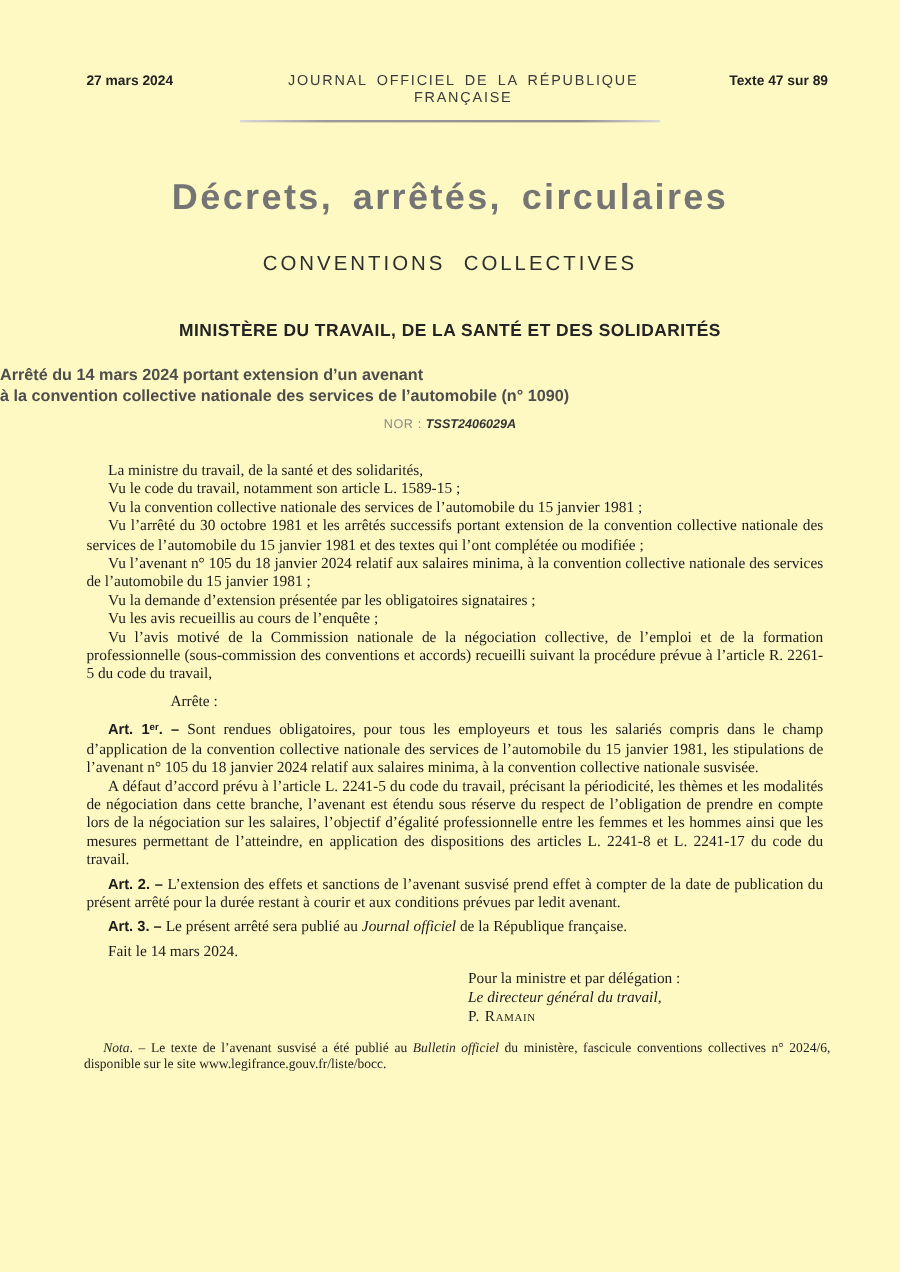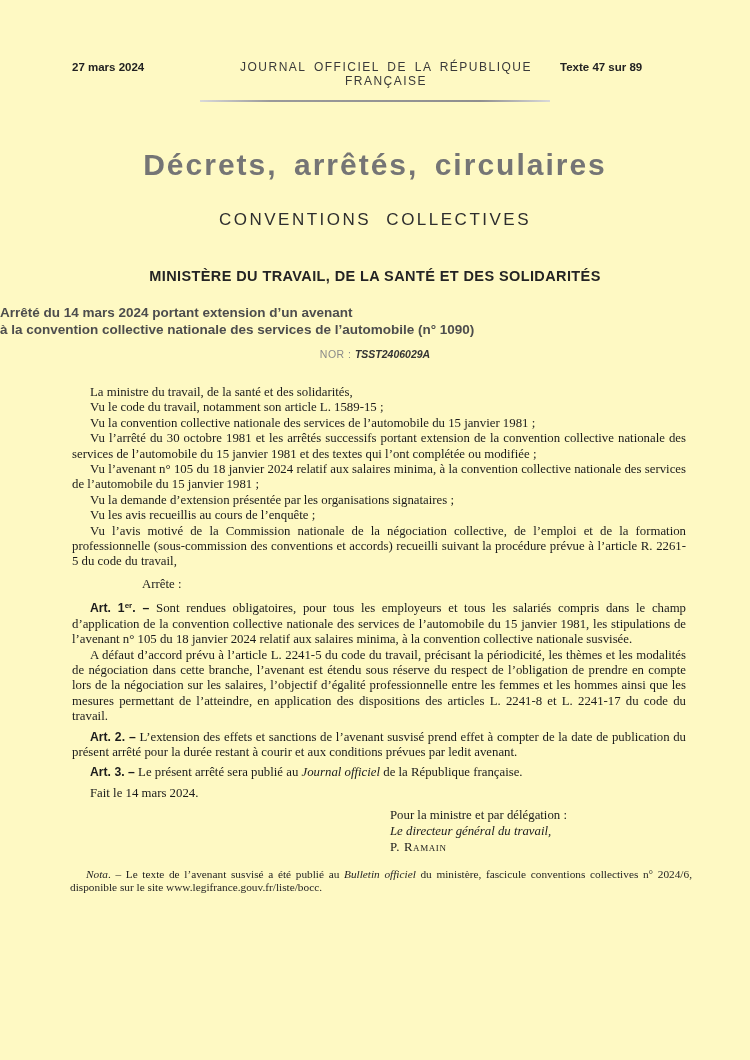--- a/index.html
+++ b/index.html
@@ -13,21 +13,21 @@
     font-family:"Liberation Serif", serif;
   }
   
   .page-header{
     display:flex;align-items:baseline;
     padding:60px 60px 0 72px;
     font-family:"Liberation Sans", sans-serif;
   }
   .hdr-date{flex:0 0 140px;font-size:11.5px;font-weight:bold;color:#222;}
   .hdr-title{flex:1;text-align:center;font-size:12px;letter-spacing:1.5px;color:#3a3a3a;word-spacing:3px;}
-  .hdr-ref{flex:0 0 130px;text-align:left;font-size:11.5px;font-weight:bold;color:#222;}
+  .hdr-ref{flex:0 0 130px;text-align:right;font-size:11.5px;font-weight:bold;color:#222;}
   .hdr-rule{
     width:350px;height:2px;margin:12px auto 0;
     background:linear-gradient(to right,#d9d9d9,#9a9a9a 20%,#8f8f8f 80%,#d9d9d9);
     border:none;
   }
   
   .section-title{
     margin:46px 0 0;text-align:center;
     font-family:"Liberation Sans", sans-serif;
     font-size:30px;font-weight:bold;letter-spacing:2px;word-spacing:6px;
@@ -112,21 +112,21 @@
     <div>à la convention collective nationale des services de l’automobile (n° 1090)</div>
   </div>
   <div class="nor-line"><span class="nor-label">NOR : </span><span class="nor-value">TSST2406029A</span></div>
 
   <div class="doc-body">
     <p>La ministre du travail, de la santé et des solidarités,</p>
     <p>Vu le code du travail, notamment son article L. 1589-15 ;</p>
     <p>Vu la convention collective nationale des services de l’automobile du 15 janvier 1981 ;</p>
     <p>Vu l’arrêté du 30 octobre 1981 et les arrêtés successifs portant extension de la convention collective nationale des services de l’automobile du 15 janvier 1981 et des textes qui l’ont complétée ou modifiée ;</p>
     <p>Vu l’avenant n° 105 du 18 janvier 2024 relatif aux salaires minima, à la convention collective nationale des services de l’automobile du 15 janvier 1981 ;</p>
-    <p>Vu la demande d’extension présentée par les organisations signataires ;</p>
+    <p>Vu la demande d’extension présentée par les obligatoires signataires ;</p>
     <p>Vu les avis recueillis au cours de l’enquête ;</p>
     <p>Vu l’avis motivé de la Commission nationale de la négociation collective, de l’emploi et de la formation professionnelle (sous-commission des conventions et accords) recueilli suivant la procédure prévue à l’article R. 2261-5 du code du travail,</p>
     <p class="arrete-line">Arrête :</p>
 
     <p class="spaced"><span class="art-label"><span>Art. 1</span><sup>er</sup><span>. – </span></span><span>Sont rendues obligatoires, pour tous les employeurs et tous les salariés compris dans le champ d’application de la convention collective nationale des services de l’automobile du 15 janvier 1981, les stipulations de l’avenant n° 105 du 18 janvier 2024 relatif aux salaires minima, à la convention collective nationale susvisée.</span></p>
     <p>A défaut d’accord prévu à l’article L. 2241-5 du code du travail, précisant la périodicité, les thèmes et les modalités de négociation dans cette branche, l’avenant est étendu sous réserve du respect de l’obligation de prendre en compte lors de la négociation sur les salaires, l’objectif d’égalité professionnelle entre les femmes et les hommes ainsi que les mesures permettant de l’atteindre, en application des dispositions des articles L. 2241-8 et L. 2241-17 du code du travail.</p>
 
     <p class="spaced"><span class="art-label"><span>Art. 2</span><span>. – </span></span><span>L’extension des effets et sanctions de l’avenant susvisé prend effet à compter de la date de publication du présent arrêté pour la durée restant à courir et aux conditions prévues par ledit avenant.</span></p>
 
     <p class="spaced"><span class="art-label"><span>Art. 3</span><span>. – </span></span><span>Le présent arrêté sera publié au </span><i>Journal officiel</i><span> de la République française.</span></p>

